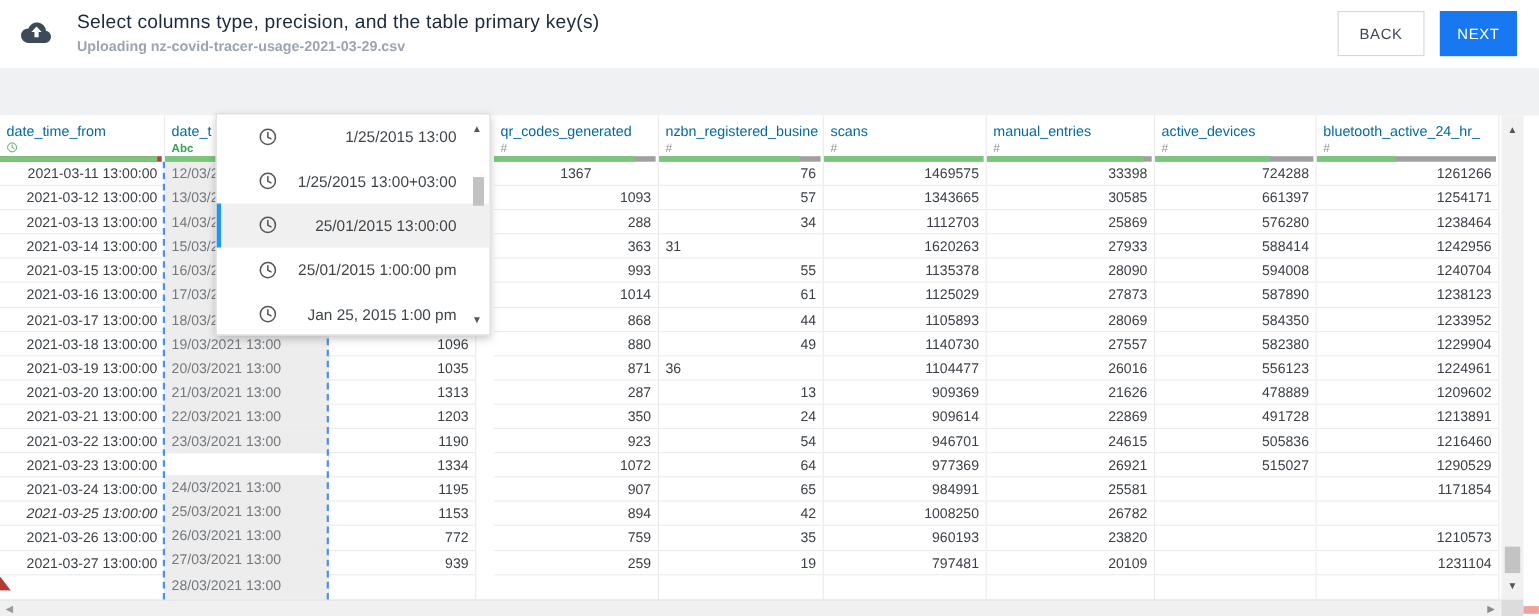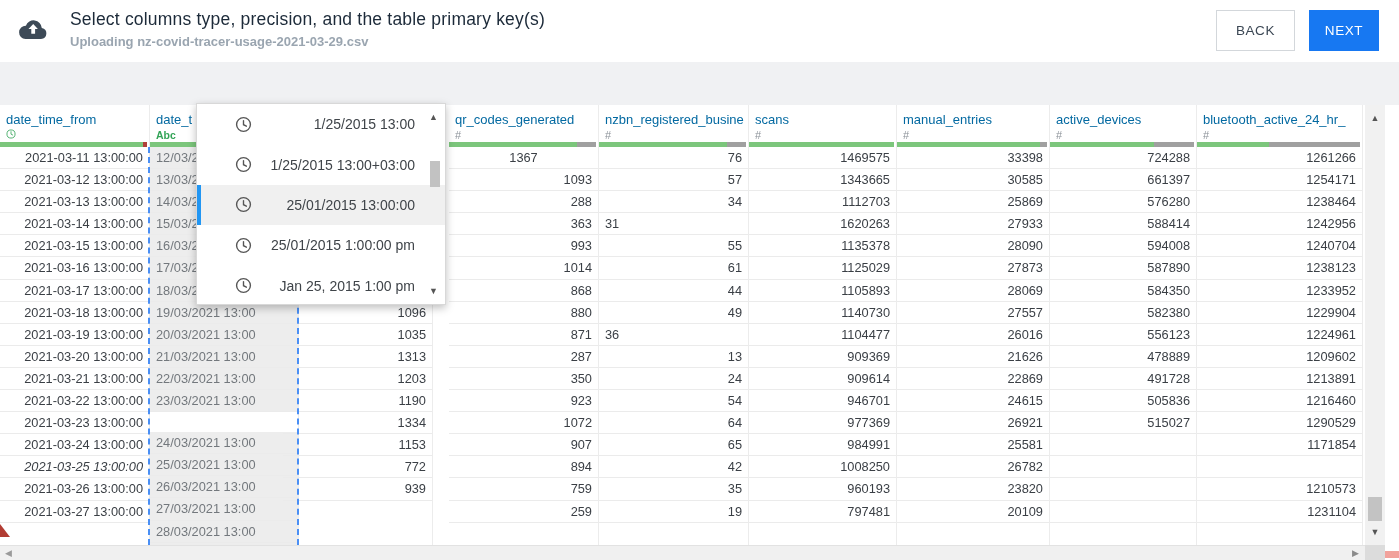--- a/index.html
+++ b/index.html
@@ -203,20 +203,21 @@
         <div class="cell" style="text-align: right;"></div>
         <div class="cell" style="text-align: right;"></div>
         <div class="cell" style="text-align: right;"></div>
         <div class="cell" style="text-align: right;"></div>
         <div class="cell" style="text-align: right;">1096</div>
         <div class="cell" style="text-align: right;">1035</div>
         <div class="cell" style="text-align: right;">1313</div>
         <div class="cell" style="text-align: right;">1203</div>
         <div class="cell" style="text-align: right;">1190</div>
         <div class="cell" style="text-align: right;">1334</div>
+        <div class="cell" style="text-align: right;">1195</div>
         <div class="cell" style="text-align: right;">1153</div>
         <div class="cell" style="text-align: right;">772</div>
         <div class="cell" style="text-align: right;">939</div>
         <div class="tail"></div>
       </div>
       <div class="col" style="left: 449px; width: 150px;">
         <div class="col-name">qr_codes_generated</div>
         <div class="col-type">#</div>
         <div class="col-bar" style="background: rgb(160, 160, 160);">
           <div class="fill" style="width: 87%; background: rgb(124, 198, 124);"></div>

